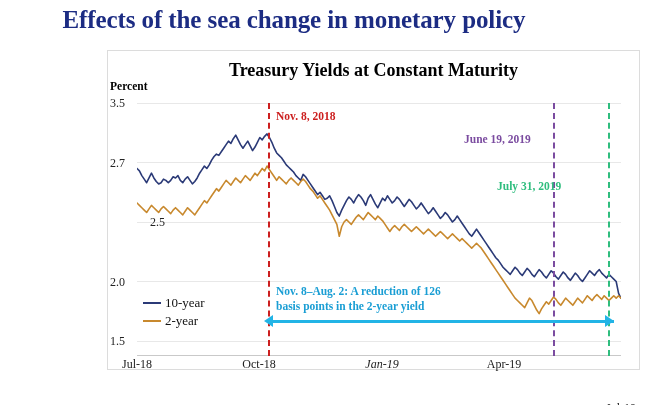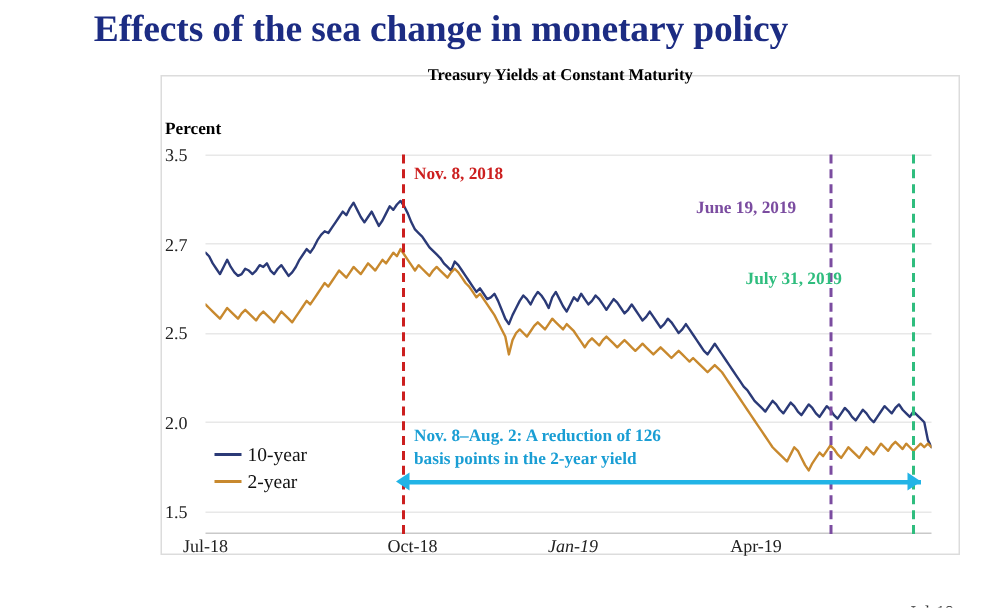--- a/index.html
+++ b/index.html
@@ -34,26 +34,26 @@
   #chart-frame {
     position: absolute;
     left: 107px; top: 50px;
     width: 533px; height: 320px;
     border: 1px solid #dcdcdc;
     background: #ffffff;
     box-sizing: border-box;
   }
   #chart-title {
     position: absolute;
-    left: 107px; top: 44px;
+    left: 107px; top: 60px;
     width: 533px;
     text-align: center;
     font-family: "Liberation Serif", serif;
     font-weight: bold;
-    font-size: 11px;
+    font-size: 18px;
     color: #000000;
     white-space: nowrap;
   }
   #y-axis-label {
     position: absolute;
     left: 110px; top: 80px;
     font-family: "Liberation Serif", serif;
     font-weight: bold;
     font-size: 11.5px;
     color: #000000;
@@ -183,26 +183,26 @@
 
   <div class="gridline" style="top:103px;"></div>
   <div class="gridline" style="top:162px;"></div>
   <div class="gridline" style="top:222px;"></div>
   <div class="gridline" style="top:281px;"></div>
   <div class="gridline" style="top:341px;"></div>
   <div id="axis-baseline"></div>
 
   <div class="ytick" style="top:96px;">3.5</div>
   <div class="ytick" style="top:156px;">2.7</div>
-  <div class="ytick" style="top:215px;">2.5</div>
+  <div class="ytick" style="top:215px;margin-left:40px;">2.5</div>
   <div class="ytick" style="top:275px;">2.0</div>
   <div class="ytick" style="top:334px;">1.5</div>
 
   <div class="xtick" style="left:102px;">Jul-18</div>
-  <div class="xtick" style="left:240px;">Oct-18</div>
+  <div class="xtick" style="left:224px;">Oct-18</div>
   <div class="xtick" style="left:347px;font-style:italic;">Jan-19</div>
   <div class="xtick" style="left:469px;">Apr-19</div>
   <div class="xtick" style="left:586px;margin-top:44px;">Jul-19</div>
 
   <svg id="plot" viewBox="0 0 484 238" preserveAspectRatio="none">
     <polyline id="line-10y" fill="none" stroke="#2b3a77" stroke-width="1.6" stroke-linejoin="round" stroke-linecap="round" points="0.00,65.45 2.41,67.83 4.82,72.59 7.22,76.16 9.63,79.73 12.04,74.97 14.45,70.21 16.86,74.97 19.26,78.54 21.67,80.92 24.08,79.73 26.49,76.16 28.90,77.35 31.30,79.73 33.71,77.35 36.12,73.78 38.53,74.97 40.94,72.59 43.34,77.35 45.75,79.73 48.16,76.16 50.57,73.78 52.98,77.35 55.38,80.92 57.79,78.54 60.20,74.97 62.61,70.21 65.01,66.64 67.42,63.07 69.83,65.45 72.24,61.88 74.65,57.12 77.05,53.55 79.46,51.17 81.87,52.36 84.28,48.79 86.69,45.22 89.09,41.65 91.50,38.08 93.91,40.46 96.32,35.70 98.73,32.13 101.13,36.89 103.54,41.65 105.95,45.22 108.36,41.65 110.77,38.08 113.17,42.84 115.58,47.60 117.99,44.03 120.40,39.27 122.81,34.51 125.21,36.89 127.62,33.32 130.03,30.94 132.44,34.51 134.85,39.27 137.25,45.22 139.66,49.98 142.07,52.36 144.48,54.74 146.89,58.31 149.29,61.88 151.70,64.26 154.11,66.64 156.52,69.02 158.93,72.59 161.33,74.97 163.74,77.35 166.15,71.40 168.56,73.78 170.97,77.35 173.37,80.92 175.78,84.49 178.19,88.06 180.60,91.63 183.00,89.25 185.41,92.82 187.82,96.39 190.23,95.20 192.64,92.82 195.04,97.58 197.45,103.53 199.86,109.48 202.27,113.05 204.68,107.10 207.08,102.34 209.49,97.58 211.90,94.01 214.31,96.39 216.72,99.96 219.12,95.20 221.53,91.63 223.94,94.01 226.35,97.58 228.76,102.34 231.16,95.20 233.57,91.63 235.98,96.39 238.39,101.15 240.80,104.72 243.20,99.96 245.61,95.20 248.02,97.58 250.43,92.82 252.84,96.39 255.24,99.96 257.65,97.58 260.06,94.01 262.47,96.39 264.88,99.96 267.28,103.53 269.69,99.96 272.10,96.39 274.51,98.77 276.92,102.34 279.32,105.91 281.73,103.53 284.14,99.96 286.55,103.53 288.96,107.10 291.36,110.67 293.77,108.29 296.18,104.72 298.59,108.29 301.00,111.86 303.40,115.43 305.81,113.05 308.22,109.48 310.63,111.86 313.03,115.43 315.44,119.00 317.85,116.62 320.26,113.05 322.67,116.62 325.07,120.19 327.48,123.76 329.89,127.33 332.30,130.90 334.71,133.28 337.11,129.71 339.52,126.14 341.93,129.71 344.34,133.28 346.75,136.85 349.15,140.42 351.56,143.99 353.97,147.56 356.38,151.13 358.79,154.70 361.19,157.08 363.60,160.65 366.01,164.22 368.42,166.60 370.83,168.98 373.23,171.36 375.64,167.79 378.05,164.22 380.46,166.60 382.87,170.17 385.27,172.55 387.68,168.98 390.09,165.41 392.50,167.79 394.91,171.36 397.31,173.74 399.72,170.17 402.13,166.60 404.54,168.98 406.95,172.55 409.35,174.93 411.76,171.36 414.17,167.79 416.58,170.17 418.99,173.74 421.39,176.12 423.80,172.55 426.21,168.98 428.62,171.36 431.02,174.93 433.43,177.31 435.84,173.74 438.25,170.17 440.66,172.55 443.06,176.12 445.47,178.50 447.88,174.93 450.29,171.36 452.70,167.79 455.10,170.17 457.51,172.55 459.92,168.98 462.33,166.60 464.74,170.17 467.14,172.55 469.55,174.93 471.96,171.36 474.37,173.74 476.78,176.12 479.18,178.50 481.59,190.40 484.00,195.16"></polyline>
     <polyline id="line-2y" fill="none" stroke="#c8892e" stroke-width="1.6" stroke-linejoin="round" stroke-linecap="round" points="0.00,99.96 2.41,102.34 4.82,104.72 7.22,107.10 9.63,109.48 12.04,105.91 14.45,102.34 16.86,104.72 19.26,107.10 21.67,109.48 24.08,105.91 26.49,103.53 28.90,105.91 31.30,108.29 33.71,110.67 36.12,107.10 38.53,104.72 40.94,107.10 43.34,109.48 45.75,111.86 48.16,108.29 50.57,104.72 52.98,107.10 55.38,109.48 57.79,111.86 60.20,108.29 62.61,104.72 65.01,101.15 67.42,97.58 69.83,99.96 72.24,96.39 74.65,92.82 77.05,89.25 79.46,85.68 81.87,88.06 84.28,84.49 86.69,80.92 89.09,77.35 91.50,79.73 93.91,82.11 96.32,78.54 98.73,74.97 101.13,77.35 103.54,79.73 105.95,76.16 108.36,72.59 110.77,74.97 113.17,77.35 115.58,73.78 117.99,70.21 120.40,72.59 122.81,69.02 125.21,65.45 127.62,67.83 130.03,63.07 132.44,66.64 134.85,70.21 137.25,73.78 139.66,77.35 142.07,73.78 144.48,76.16 146.89,78.54 149.29,80.92 151.70,77.35 154.11,74.97 156.52,77.35 158.93,79.73 161.33,82.11 163.74,78.54 166.15,76.16 168.56,78.54 170.97,82.11 173.37,85.68 175.78,88.06 178.19,91.63 180.60,95.20 183.00,92.82 185.41,96.39 187.82,99.96 190.23,103.53 192.64,107.10 195.04,111.86 197.45,116.62 199.86,121.38 202.27,133.28 204.68,123.76 207.08,119.00 209.49,116.62 211.90,119.00 214.31,121.38 216.72,117.81 219.12,114.24 221.53,111.86 223.94,114.24 226.35,116.62 228.76,113.05 231.16,109.48 233.57,111.86 235.98,114.24 238.39,116.62 240.80,113.05 243.20,115.43 245.61,117.81 248.02,121.38 250.43,124.95 252.84,128.52 255.24,124.95 257.65,122.57 260.06,124.95 262.47,127.33 264.88,123.76 267.28,121.38 269.69,123.76 272.10,126.14 274.51,128.52 276.92,126.14 279.32,123.76 281.73,126.14 284.14,128.52 286.55,130.90 288.96,128.52 291.36,126.14 293.77,128.52 296.18,130.90 298.59,133.28 301.00,130.90 303.40,128.52 305.81,130.90 308.22,133.28 310.63,135.66 313.03,133.28 315.44,130.90 317.85,133.28 320.26,135.66 322.67,138.04 325.07,135.66 327.48,138.04 329.89,140.42 332.30,142.80 334.71,145.18 337.11,142.80 339.52,140.42 341.93,142.80 344.34,145.18 346.75,148.75 349.15,152.32 351.56,155.89 353.97,159.46 356.38,163.03 358.79,166.60 361.19,170.17 363.60,173.74 366.01,177.31 368.42,180.88 370.83,184.45 373.23,188.02 375.64,191.59 378.05,195.16 380.46,197.54 382.87,199.92 385.27,202.30 387.68,204.68 390.09,199.92 392.50,195.16 394.91,197.54 397.31,202.30 399.72,207.06 402.13,210.63 404.54,205.87 406.95,202.30 409.35,198.73 411.76,201.11 414.17,197.54 416.58,193.97 418.99,196.35 421.39,199.92 423.80,202.30 426.21,198.73 428.62,195.16 431.02,197.54 433.43,199.92 435.84,202.30 438.25,198.73 440.66,195.16 443.06,197.54 445.47,199.92 447.88,196.35 450.29,192.78 452.70,195.16 455.10,197.54 457.51,193.97 459.92,191.59 462.33,193.97 464.74,196.35 467.14,192.78 469.55,195.16 471.96,197.54 474.37,195.16 476.78,192.78 479.18,195.16 481.59,192.78 484.00,195.16"></polyline>
   </svg>
 
   <div id="vline-0" class="vline" style="top: 103px; height: 253px; border-left-color: rgb(204, 31, 31); left: 268.019px;"></div>

